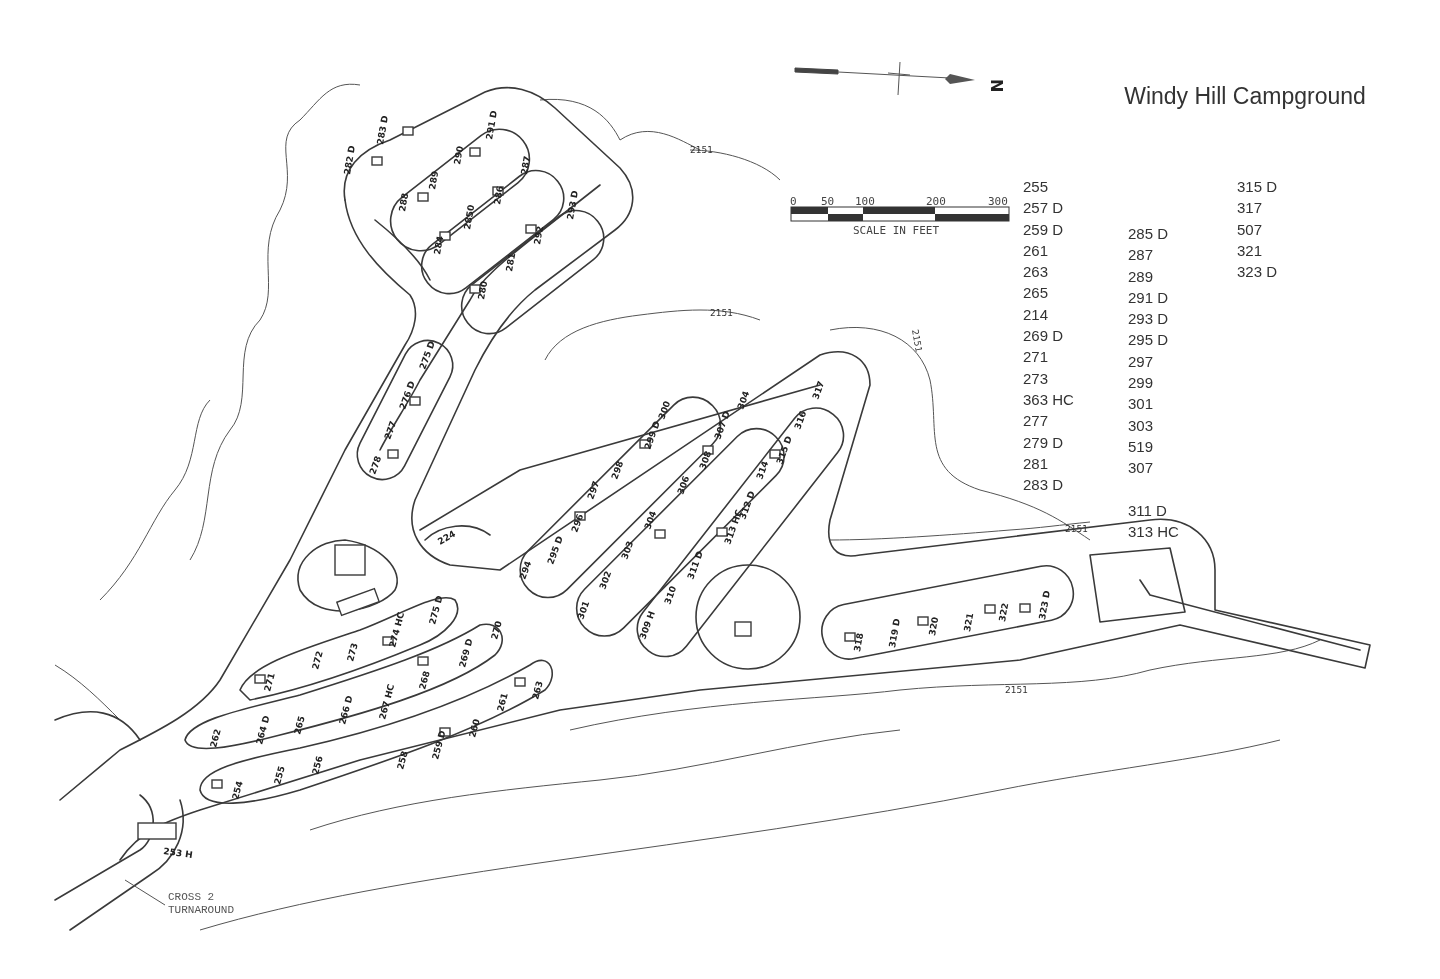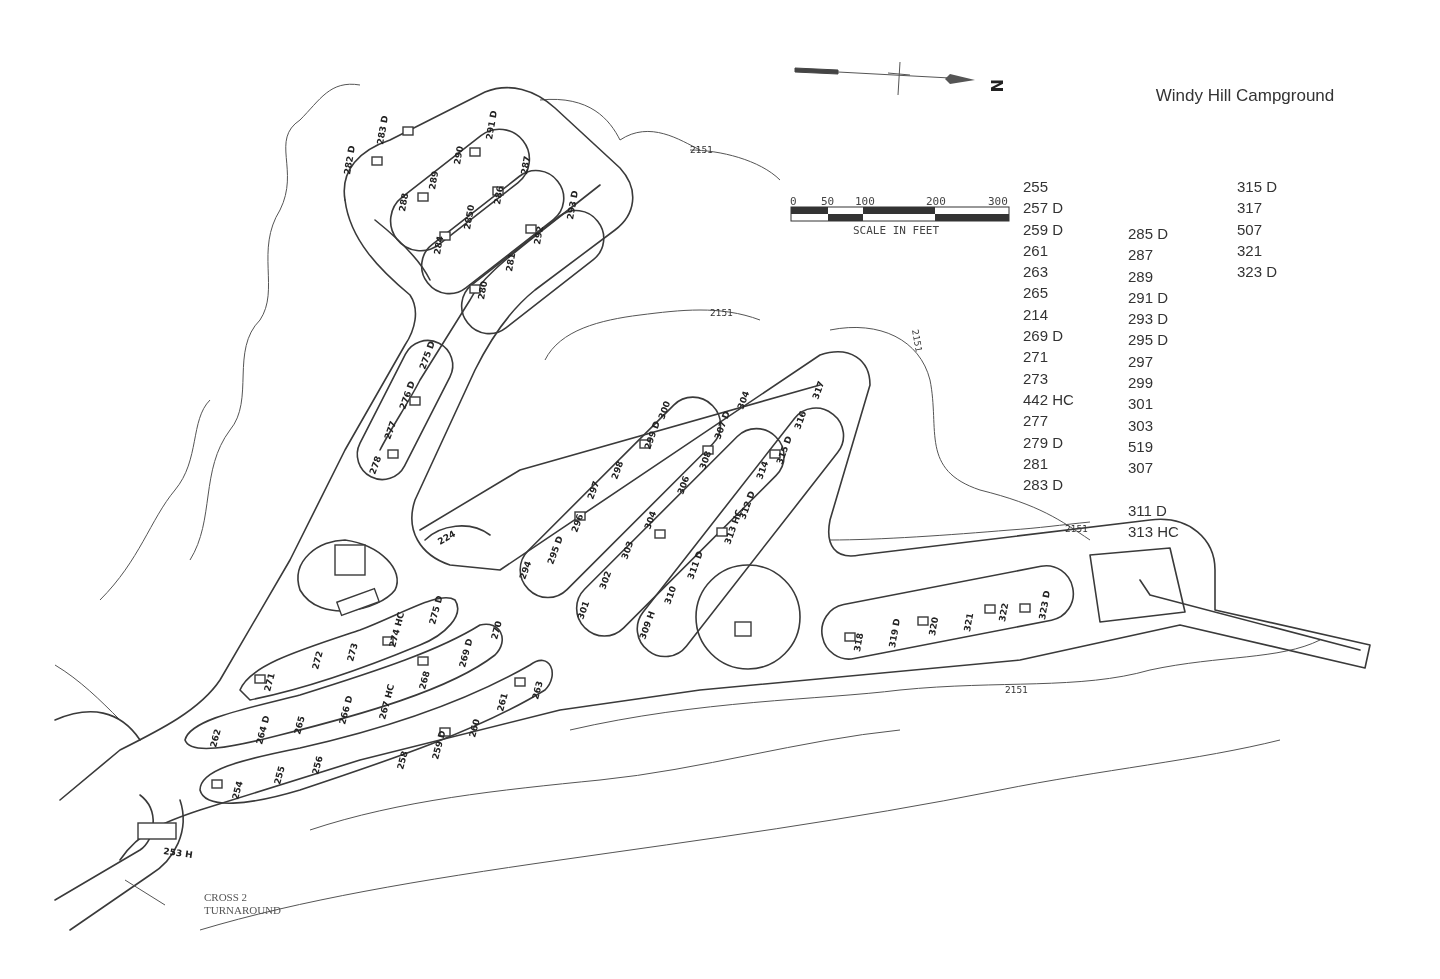--- a/index.html
+++ b/index.html
@@ -4,26 +4,26 @@
 <style>
   html, body { margin:0; padding:0; background:#ffffff; }
   body { width:1440px; height:979px; position:relative; overflow:hidden; font-family:"Liberation Sans", sans-serif; color:#2b2b2b; }
   #map { position:absolute; left:0; top:0; width:1440px; height:979px; }
   .ln { fill:none; stroke:#3a3a3a; stroke-width:1.6; stroke-linejoin:round; stroke-linecap:round; }
   .thin { fill:none; stroke:#555; stroke-width:1; }
   .pad { fill:#fff; stroke:#3a3a3a; stroke-width:1.4; }
   .site-lbl { font-family:"DejaVu Sans", sans-serif; font-size:9px; font-weight:bold; fill:#222; }
   .contour { font-family:"DejaVu Sans", sans-serif; font-size:9px; fill:#333; }
   .scale-txt { font-family:"DejaVu Sans Mono", monospace; font-size:11px; fill:#444; }
-  .title-block { position:absolute; left:1060px; top:80px; width:370px; text-align:center; font-size:17px; line-height:32px; color:#333; }
+  .title-block { position:absolute; left:1060px; top:80px; width:370px; text-align:center; font-size:23px; line-height:32px; color:#333; }
   .title-block div { white-space:nowrap; }
   .site-list { position:absolute; left:1023px; top:176px; font-size:15px; line-height:21.3px; color:#333; }
   .col { position:absolute; top:0; width:110px; }
   .col div { height:21.3px; white-space:nowrap; }
-  .annot { position:absolute; font-family:Liberation Serif, serif; font-size:11px; color:#555; line-height:13px;margin-left:36px; }
+  .annot { position:absolute; font-family:Liberation Mono, monospace; font-size:11px; color:#555; line-height:13px; }
 </style>
 </head>
 <body>
 
 <svg id="map" viewBox="0 0 1440 979" xmlns="http://www.w3.org/2000/svg">
 
   <g>
     <path class="thin" d="M190,560 C215,520 200,470 230,430 C255,400 230,350 260,320 C280,290 255,250 280,210 C300,170 270,140 300,120 C320,100 330,80 360,85"></path>
     <path class="thin" d="M100,600 C140,560 150,520 175,490 C200,460 190,420 210,400"></path>
     <path class="thin" d="M540,100 C590,95 610,120 620,140 C650,120 680,140 700,150"></path>
@@ -216,21 +216,21 @@
     <div>255</div>
     <div>257 D</div>
     <div>259 D</div>
     <div>261</div>
     <div>263</div>
     <div>265</div>
     <div>214</div>
     <div>269 D</div>
     <div>271</div>
     <div>273</div>
-    <div>442 HC</div>
+    <div>363 HC</div>
     <div>277</div>
     <div>279 D</div>
     <div>281</div>
     <div>283 D</div>
   </div>
   <div class="col" style="left:105px;margin-top:47px;">
     <div>285 D</div>
     <div>287</div>
     <div>289</div>
     <div>291 D</div>

